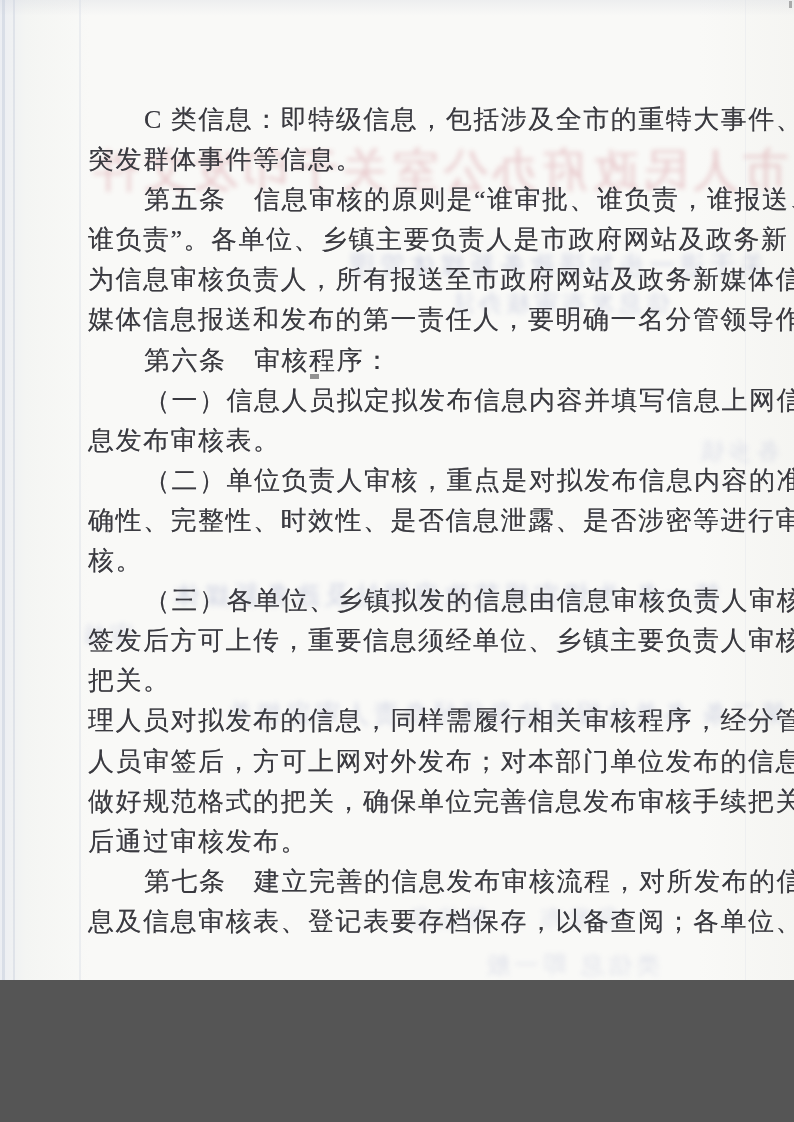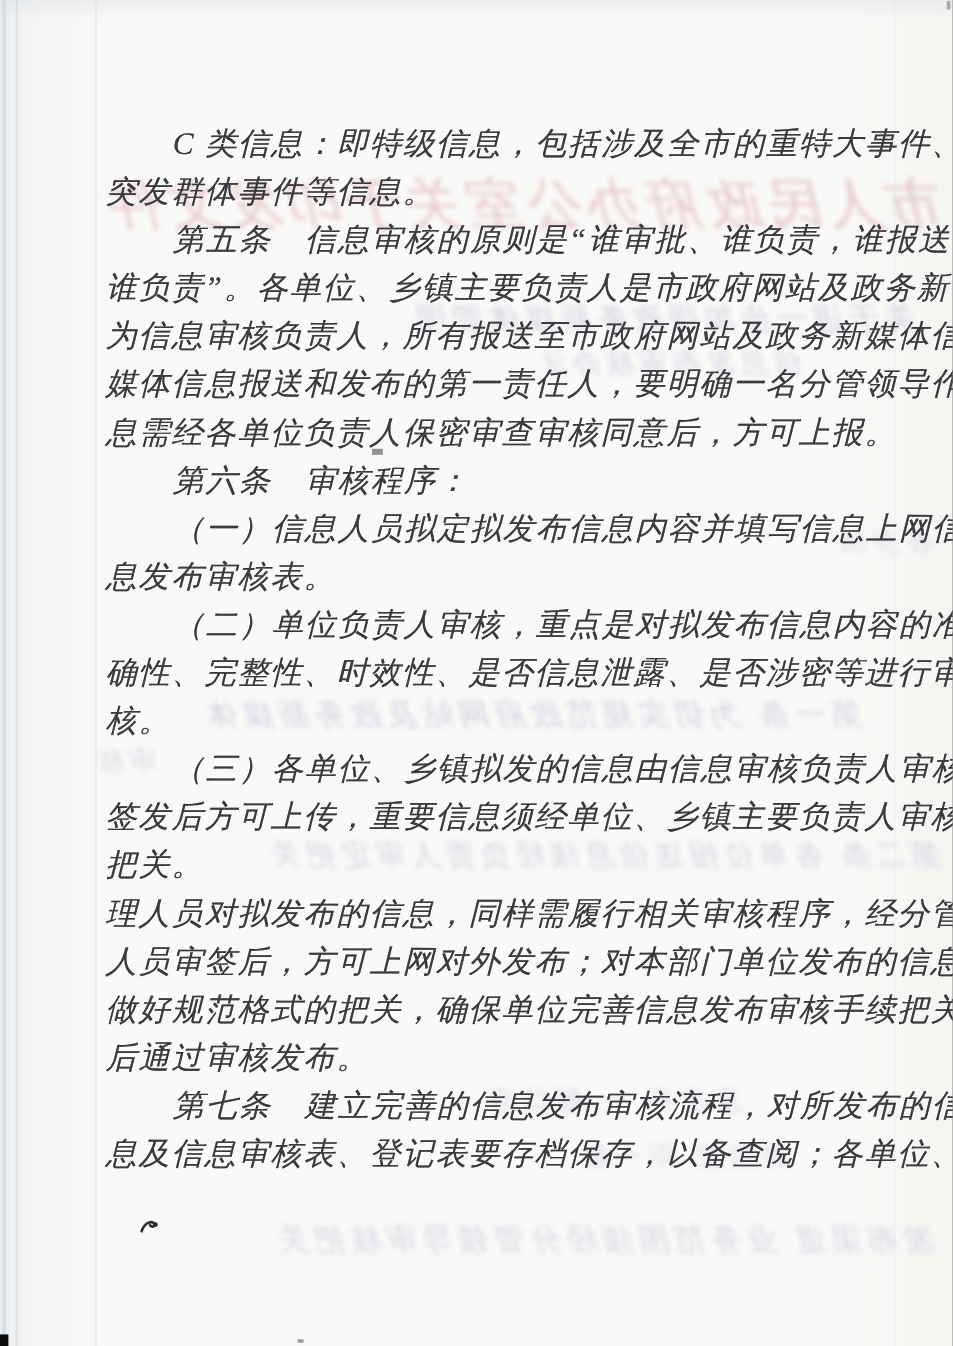--- a/index.html
+++ b/index.html
@@ -1,23 +1,22 @@
 <!DOCTYPE html>
 <html><head>
 <meta charset="utf-8">
 <style>
   html,body{margin:0;padding:0;background:#555;}
   .page{
     position:relative;
-    width:794px;height:1122px;
+    width:794px;height:980px;
     margin:0 auto;
     overflow:hidden;
     background:linear-gradient(90deg,#eceef3 0px,#f4f5f3 26px,#f9f9f7 90px,#f9f9f7 88%,#f5f5f2 100%);
     font-family:"Liberation Serif","DejaVu Serif",serif;
-    font-style:italic;
   }
   .page::before{
     content:"";position:absolute;left:0;top:0;right:0;height:16px;
     background:linear-gradient(180deg,rgba(195,200,212,.22),rgba(195,200,212,0));
     pointer-events:none;
   }
   
   .streak{position:absolute;top:0;bottom:0;pointer-events:none;}
   
   .bleed{
@@ -73,21 +72,20 @@
       <div class="bleed" style="left: 150px; top: 1020px; width: 630px; font-size: 26px; color: rgb(123, 134, 184); opacity: 0.28;">发布渠道 业务范围须经分管领导审核把关</div>
     </div>
 
   <div class="text-block">
       <div class="line indent">C 类信息：即特级信息，包括涉及全市的重特大事件、</div>
       <div class="line">突发群体事件等信息。</div>
       <div class="line indent">第五条　信息审核的原则是“谁审批、谁负责，谁报送、</div>
       <div class="line">谁负责”。各单位、乡镇主要负责人是市政府网站及政务新</div>
       <div class="line">为信息审核负责人，所有报送至市政府网站及政务新媒体信</div>
       <div class="line">媒体信息报送和发布的第一责任人，要明确一名分管领导作</div>
-      <div class="line">息需经各单位负责人保密审查审核同意后，方可上报。</div>
       <div class="line indent">第六条　审核程序：</div>
       <div class="line indent">（一）信息人员拟定拟发布信息内容并填写信息上网信</div>
       <div class="line">息发布审核表。</div>
       <div class="line indent">（二）单位负责人审核，重点是对拟发布信息内容的准</div>
       <div class="line">确性、完整性、时效性、是否信息泄露、是否涉密等进行审</div>
       <div class="line">核。</div>
       <div class="line indent">（三）各单位、乡镇拟发的信息由信息审核负责人审核</div>
       <div class="line">签发后方可上传，重要信息须经单位、乡镇主要负责人审核</div>
       <div class="line">把关。</div>
       <div class="line">理人员对拟发布的信息，同样需履行相关审核程序，经分管</div>

